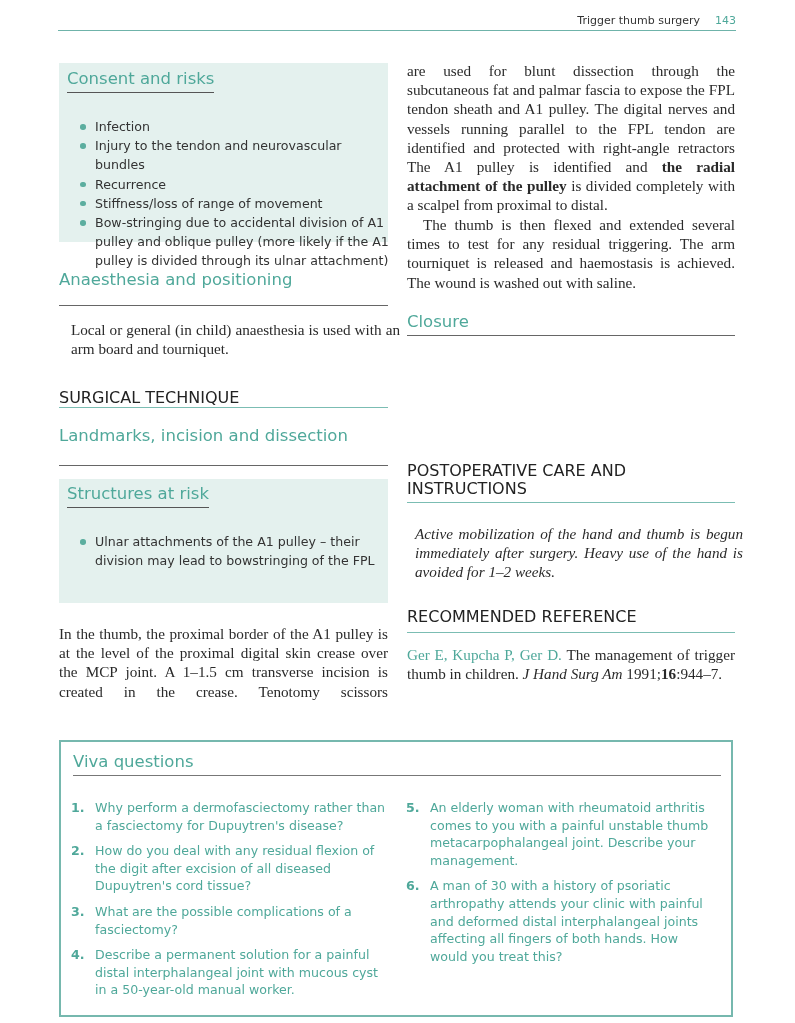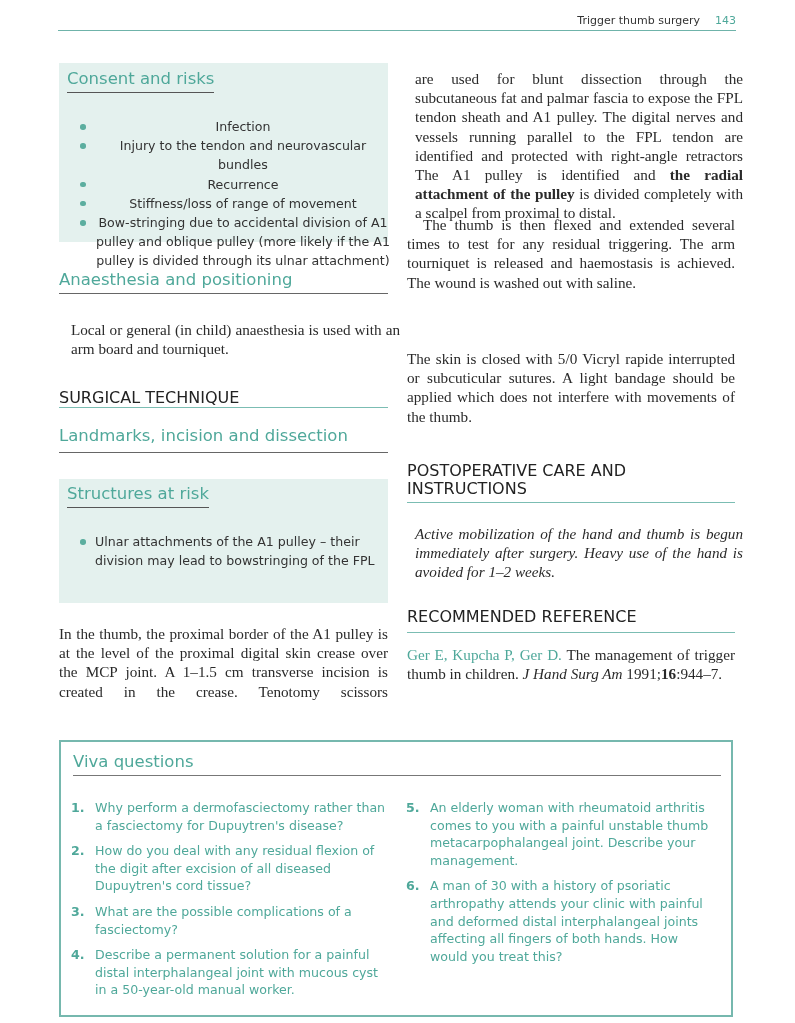--- a/index.html
+++ b/index.html
@@ -32,56 +32,56 @@
 </head>
 <body>
 
 <div class="page">
 
   <div class="running-head">
     <span class="rh-title">Trigger thumb surgery</span>
     <span class="rh-num">143</span>
   </div>
 
-  <div class="box" style="left:59px; top:63px; width:329px; height:179px;text-align:center;">
+  <div class="box" style="left:59px; top:63px; width:329px; height:179px;">
     <div style="position:absolute; left:8px; top:6px;">
       <span class="box-title">Consent and risks</span>
     </div>
     <ul class="bullets" style="position:absolute; left:0; top:42px; width:320px;">
       <li><span class="dot"></span><span>Infection</span></li>
       <li><span class="dot"></span><span>Injury to the tendon and neurovascular bundles</span></li>
       <li><span class="dot"></span><span>Recurrence</span></li>
       <li><span class="dot"></span><span>Stiffness/loss of range of movement</span></li>
       <li><span class="dot"></span><span>Bow-stringing due to accidental division of A1 pulley and oblique pulley (more likely if the A1 pulley is divided through its ulnar attachment)</span></li>
     </ul>
   </div>
 
-  <div class="sec-h" style="left:59px; top:270px; width:329px; padding-bottom:4px;">Anaesthesia and positioning</div>
+  <div class="sec-h" style="left:59px; top:270px; width:329px; padding-bottom:16px;">Anaesthesia and positioning</div>
   <p class="serif" style="position:absolute; left:59px; top:308px; width:329px; margin:12px;">Local or general (in child) anaesthesia is used with an arm board and tourniquet.</p>
 
   <div class="caps-h" style="left:59px; top:389px; width:329px; ">SURGICAL TECHNIQUE</div>
-  <div class="sec-h" style="left:59px; top:426px; width:329px; padding-bottom:7px;">Landmarks, incision and dissection</div>
+  <div class="sec-h" style="left:59px; top:426px; width:329px; padding-bottom:20px;">Landmarks, incision and dissection</div>
 
   <div class="box" style="left:59px; top:479px; width:329px; height:124px;">
     <div style="position:absolute; left:8px; top:5px;">
       <span class="box-title">Structures at risk</span>
     </div>
     <ul class="bullets" style="position:absolute; left:0; top:41px; width:312px;">
       <li><span class="dot"></span><span>Ulnar attachments of the A1 pulley – their division may lead to bowstringing of the FPL</span></li>
     </ul>
   </div>
 
   <p class="serif" style="position:absolute; left:59px; top:624px; width:329px; margin:0; text-align-last: justify;">In the thumb, the proximal border of the A1 pulley is at the level of the proximal digital skin crease over the MCP joint. A 1–1.5 cm transverse incision is created in the crease. Tenotomy scissors</p>
 
-  <p class="serif" style="position:absolute; left:407px; top:61px; width:328px; margin:8px;">
+  <p class="serif" style="position:absolute; left:407px; top:61px; width:328px; margin:0;">
     <span>are used for blunt dissection through the subcutaneous fat and palmar fascia to expose the FPL tendon sheath and A1 pulley. The digital nerves and vessels running parallel to the FPL tendon are identified and protected with right-angle retractors The A1 pulley is identified and </span><b>the radial attachment of the pulley</b><span> is divided completely with a scalpel from proximal to distal.</span>
   </p>
   <p class="serif" style="position:absolute; left:407px; top:215px; width:328px; margin:0; text-indent:16px;">The thumb is then flexed and extended several times to test for any residual triggering. The arm tourniquet is released and haemostasis is achieved. The wound is washed out with saline.</p>
 
-  <p class="serif" style="position:absolute; left:407px; top:349px; width:328px; margin:0;">The skin is closed with 5/0 Vicryl rapide interrupted or subcuticular sutures. A light bandage should be applied which does not interfere with movements of the thumb.</p>
+  <div class="sec-h" style="left:407px; top:312px; width:328px; padding-bottom:4px;">Closure</div>
 
   <div class="caps-h" style="left:407px; top:462px; width:328px; padding-bottom:4px;">POSTOPERATIVE CARE AND INSTRUCTIONS</div>
   <p class="serif" style="position:absolute; left:407px; top:516px; width:328px; margin:8px;font-style:italic;">Active mobilization of the hand and thumb is begun immediately after surgery. Heavy use of the hand is avoided for 1–2 weeks.</p>
 
   <div class="caps-h" style="left:407px; top:608px; width:328px; padding-bottom:6px;">RECOMMENDED REFERENCE</div>
   <p class="serif" style="position:absolute; left:407px; top:645px; width:328px; margin:0;">
     <span class="ref-authors">Ger E, Kupcha P, Ger D.</span><span> The management of trigger thumb in children. </span><i>J Hand Surg Am</i><span> 1991;</span><b>16</b><span>:944–7.</span>
   </p>
 
   <div class="viva">

